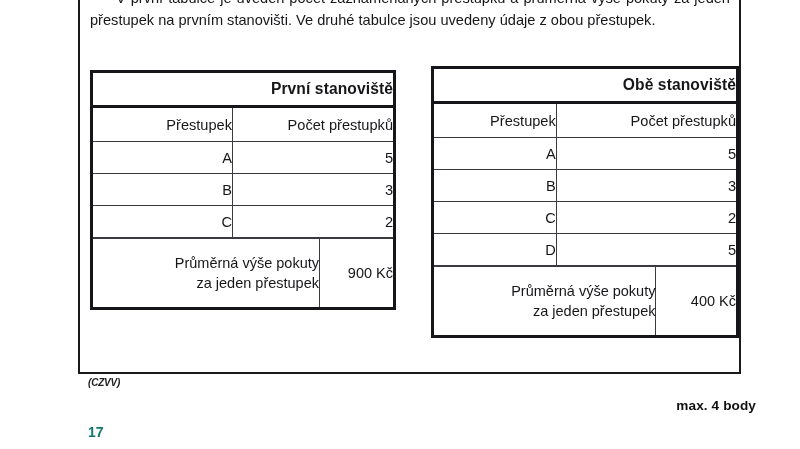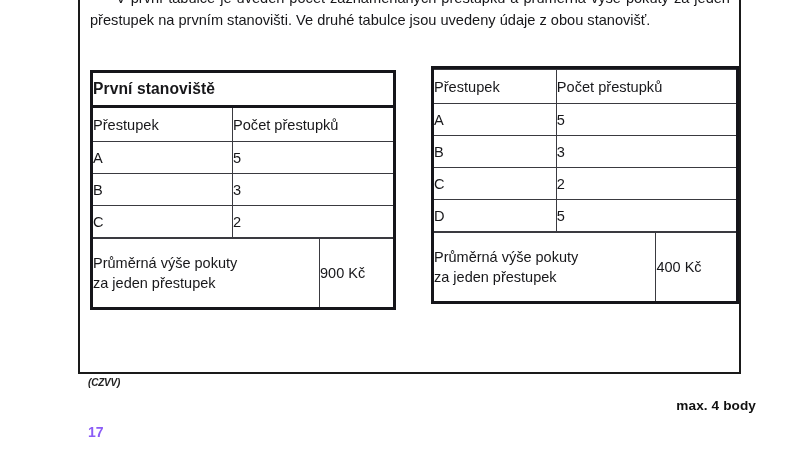--- a/index.html
+++ b/index.html
@@ -60,21 +60,21 @@
   #table-both   { left: 431px; top: 66px; width: 308px; }
 
   .tbl table {
     width: 100%;
     border-collapse: collapse;
     table-layout: fixed;
   }
   .tbl td, .tbl th {
     border: 1.4px solid #3a3a40;
     font-weight: normal;
-    text-align: left;
+    text-align: right;
     font-size: 14.4px;
     color: #17171a;
     padding: 0;
     vertical-align: middle;
     margin-top: 44px;
   }
   .tbl .caption-row td {
     border: none;
     border-bottom: 3px solid #15151a;
     font-weight: bold;
@@ -125,34 +125,34 @@
     font-weight: bold;
     color: #111;
     letter-spacing: .1px;
   }
   .pagenum {
     position: absolute;
     left: 88px;
     top: 424px;
     font-size: 14px;
     font-weight: bold;
-    color: #8b5cf6;
+    color: #0f766e;
   }
 </style>
 </head>
 <body>
 
 <div id="page">
 
   <div class="frame"></div>
 
   <div class="intro">
     <span class="indent">V první tabulce je uveden počet zaznamenaných přestupků a průměrná výše pokuty</span>
     <span>za jeden přestupek na prvním stanovišti. Ve druhé tabulce jsou uvedeny údaje z obou</span>
-    <span>stanovišť.</span>
+    <span>přestupek.</span>
   </div>
 
   <div class="tbl" id="table-first">
     <table>
       <colgroup>
           <col style="width:46.5%">
           <col style="width:53.5%">
         </colgroup>
       <tbody>
         <tr class="caption-row">
@@ -193,20 +193,23 @@
     </table>
   </div>
 
   <div class="tbl" id="table-both">
     <table>
       <colgroup>
           <col style="width:40.5%">
           <col style="width:59.5%">
         </colgroup>
       <tbody>
+        <tr class="caption-row">
+          <td colspan="2">Obě stanoviště</td>
+        </tr>
         <tr class="hdr">
           <td>Přestupek</td>
           <td>Počet přestupků</td>
         </tr>
         <tr class="data">
           <td>A</td>
           <td>5</td>
         </tr>
         <tr class="data">
           <td>B</td>

